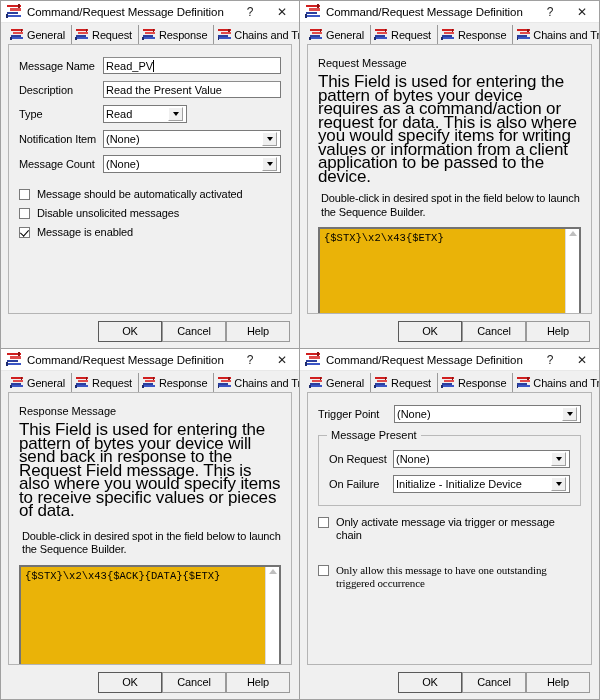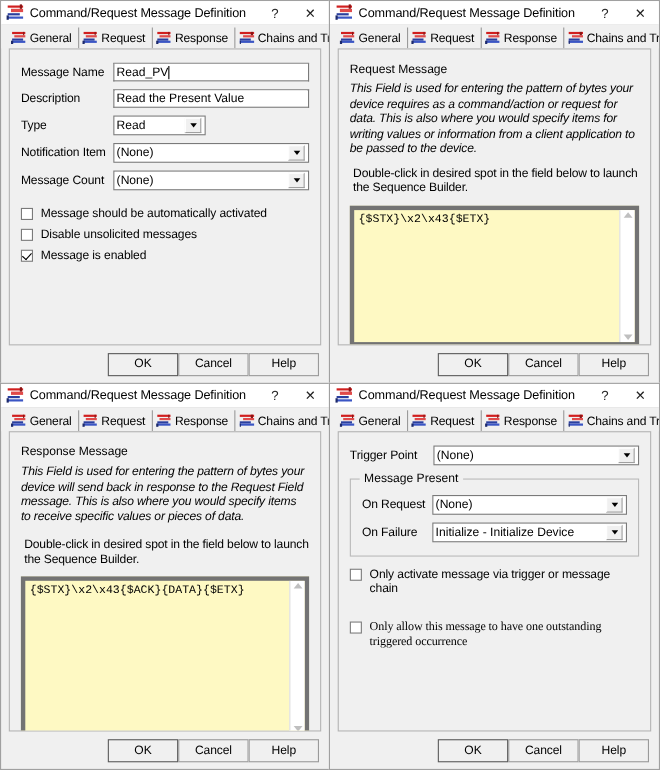--- a/index.html
+++ b/index.html
@@ -162,26 +162,26 @@
     left: 2px; top: 0px;
     width: 4px; height: 7px;
     border: solid #000;
     border-width: 0 1.4px 1.4px 0;
     transform: rotate(42deg);
   }
   .cbtext { font-size: 11px; color: #000; line-height: 13px; letter-spacing: -0.1px; }
 
   
   .sechead { font-size: 11px; color: #000; margin-bottom: 6px; }
-  .desc { font-size: 11px; color: #000; line-height: 13.5px; letter-spacing: -0.15px; margin-bottom: 9px; font-style: italic; }
+  .desc { font-size: 17px; color: #000; line-height: 13.5px; letter-spacing: -0.15px; margin-bottom: 9px; }
   .desc2 { font-size: 11px; color: #000; line-height: 13.5px; letter-spacing: -0.15px; margin-bottom: 8px; padding-left: 3px; }
 
   .editarea {
-    border: 4px solid #737373;
-    background: #fef9c3;
+    border: 2px solid #737373;
+    background: #eab308;
     display: flex;
     position: relative;
     overflow: hidden;
   }
   .editinner {
     flex: 1;
     font-family: "Liberation Mono", monospace;
     font-size: 10.5px;
     color: #000;
     padding: 3px 4px;

